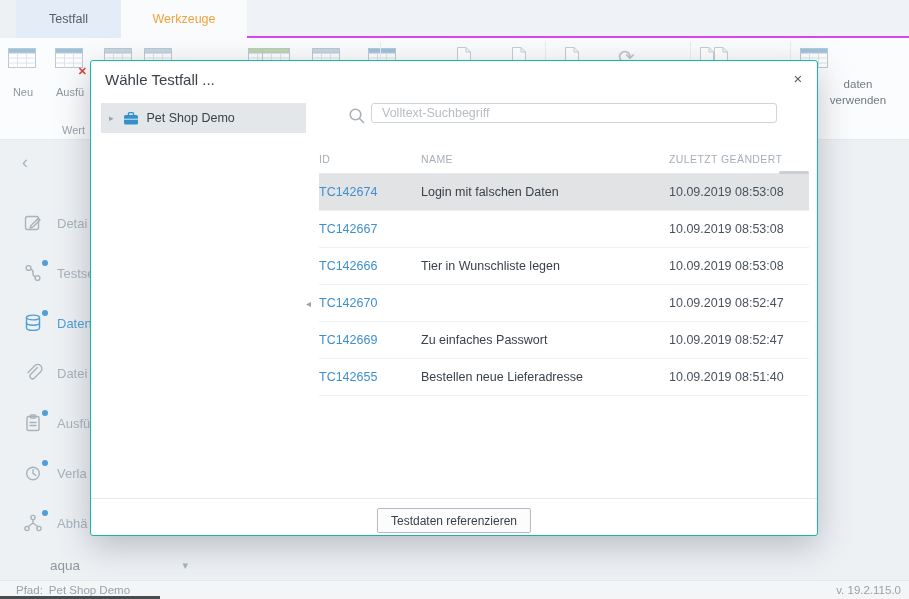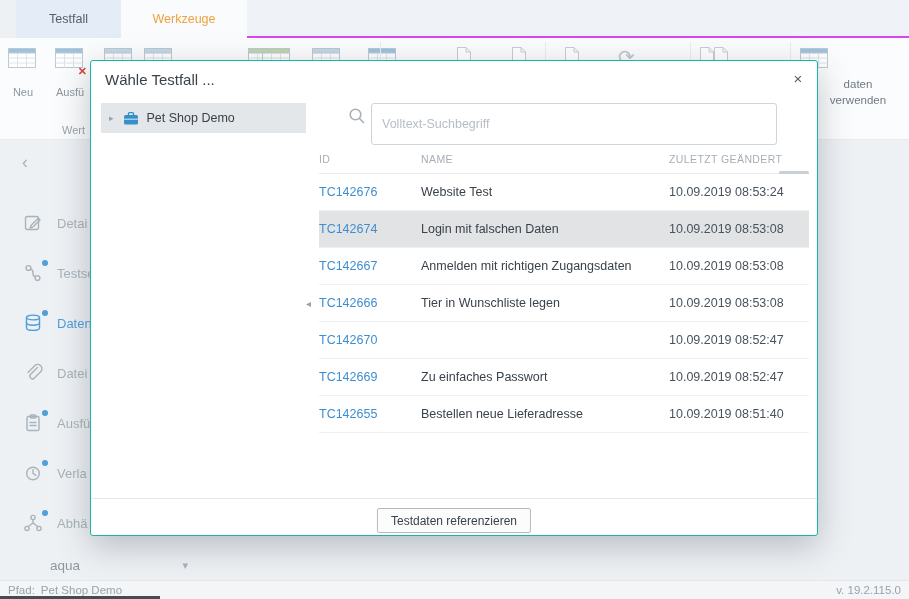--- a/index.html
+++ b/index.html
@@ -31,35 +31,35 @@
   .sb-item svg{stroke:#a9b3bb;fill:none;stroke-width:1.4;stroke-linecap:round;stroke-linejoin:round}
   .sb-item.active{color:#4f9fd9}
   .sb-item.active svg{stroke:#4f9fd9}
   .dot{position:absolute;top:-2px;right:-4px;width:6px;height:6px;border-radius:50%;background:#4f9fd9}
   .sb-footer{position:absolute;top:408px;left:0;width:200px;height:34px;display:flex;align-items:center;cursor:pointer}
   .aqua{margin-left:50px;font-size:13.5px;color:#8d97a0}
   .aqua-chevron{margin-left:auto;margin-right:12px;color:#a9b3bb;font-size:11px}
 
   
   .statusbar{position:absolute;left:0;top:580px;width:909px;height:19px;background:#f3f5f7;border-top:1px solid #e4e8eb;font-size:11.5px;color:#99a3ab;display:flex;align-items:center}
-  .path-label{margin-left:8px}
+  .path-label{margin-left:16px}
   .path-value{margin-left:6px}
   .version{margin-left:auto;margin-right:8px}
   .baseline-dark{position:absolute;left:0;top:596px;width:160px;height:3px;background:#474c51}
 
   
   .dialog{position:absolute;left:90px;top:60px;width:728px;height:476px;background:#fff;border:1px solid #14b8a6;border-radius:3px;box-shadow:0 10px 34px rgba(40,52,64,.28);z-index:10}
   .dlg-title{position:absolute;left:14px;top:10px;font-size:15px;color:#3a424a}
   .dlg-close{position:absolute;right:8px;top:6px;width:22px;height:22px;display:flex;align-items:center;justify-content:center;font-size:15px;color:#555c63;cursor:pointer}
   .tree-item{position:absolute;left:10px;top:42px;width:205px;height:30px;background:#e4e7e9;display:flex;align-items:center;cursor:pointer}
   .tree-arrow{margin-left:8px;font-size:9px;color:#98a2aa}
   .tree-ico{margin-left:9px;display:flex}
   .tree-label{margin-left:8px;font-size:12.5px;color:#39424b}
   .search-icon{position:absolute;left:257px;top:46px}
-  .search-input{position:absolute;left:280px;top:42px;width:406px;height:42px;border:1px solid #ced4d9;border-radius:3px;font:12.5px "Liberation Sans",sans-serif;padding:0 10px;color:#39424b;outline:none;background:#fff}
+  .search-input{position:absolute;left:280px;top:42px;width:406px;height:20px;border:1px solid #ced4d9;border-radius:3px;font:12.5px "Liberation Sans",sans-serif;padding:0 10px;color:#39424b;outline:none;background:#fff}
   .search-input::placeholder{color:#b7bdc3}
   .th{position:absolute;top:92px;font-size:10.5px;color:#a6aeb6;letter-spacing:.4px}
   .th-id{left:228px}.th-name{left:330px}.th-date{left:578px}
   .tline{position:absolute;left:228px;top:112px;width:490px;height:1px;background:#e7eaed}
   .tthumb{position:absolute;left:688px;top:110px;width:30px;height:3px;background:#c9cfd4;border-radius:2px}
   .rows{position:absolute;left:228px;top:113px;width:490px}
   .trow{position:relative;height:37px;border-bottom:1px solid #eef1f3;cursor:pointer}
   .trow.selected{background:#e2e3e4}
   .trow span{position:absolute;top:50%;transform:translateY(-50%);font-size:12.5px;white-space:nowrap}
   .cid{left:0;color:#3f8ed0}
@@ -279,33 +279,27 @@
   <input class="search-input" type="text" placeholder="Volltext-Suchbegriff" style="">
 
   <div class="th th-id">ID</div>
   <div class="th th-name">NAME</div>
   <div class="th th-date">ZULETZT GEÄNDERT</div>
 
   <div class="tline"></div>
   <div class="tthumb"></div>
 
   <div class="rows" id="rows">
-      <div class="trow">
-        <span class="cid">TC142676</span>
-        <span class="cname">Website Test</span>
-        <span class="cdate">10.09.2019 08:53:24</span>
-      </div>
       <div class="trow selected">
         <span class="cid">TC142674</span>
         <span class="cname">Login mit falschen Daten</span>
         <span class="cdate">10.09.2019 08:53:08</span>
       </div>
       <div class="trow">
         <span class="cid">TC142667</span>
-        <span class="cname">Anmelden mit richtigen Zugangsdaten</span>
         <span class="cdate">10.09.2019 08:53:08</span>
       </div>
       <div class="trow">
         <span class="cid">TC142666</span>
         <span class="cname">Tier in Wunschliste legen</span>
         <span class="cdate">10.09.2019 08:53:08</span>
       </div>
       <div class="trow">
         <span class="cid">TC142670</span>
         <span class="cdate">10.09.2019 08:52:47</span>

